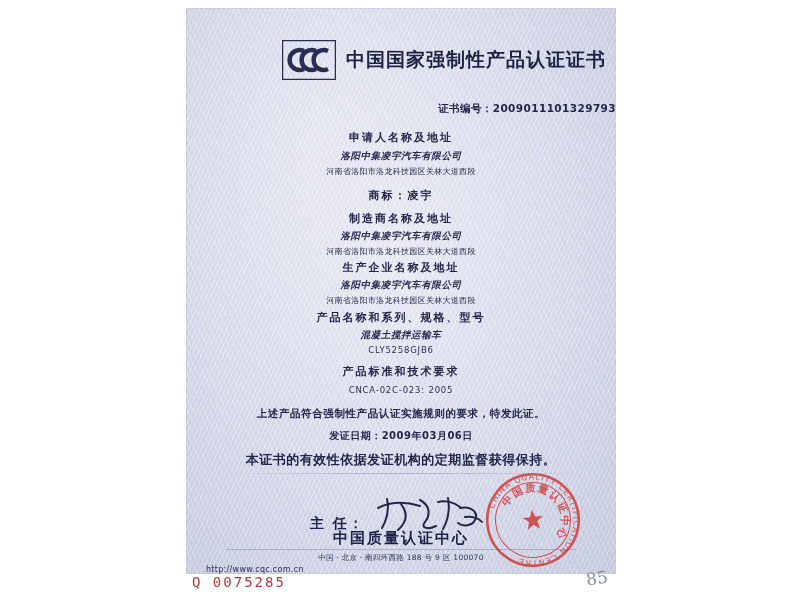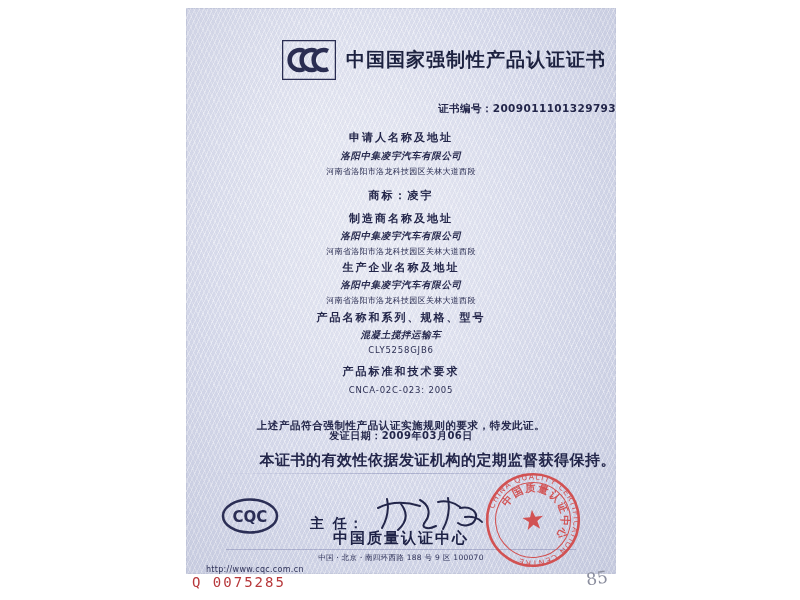--- a/index.html
+++ b/index.html
@@ -118,32 +118,30 @@
   }
   .model {
     font-size: 8.5px;
     letter-spacing: 0.8px;
     color: #2b2e52;
   }
   .statement {
     font-size: 10.5px;
     font-weight: 700;
     letter-spacing: 0.6px;
-    margin-top: 12px;
   }
   .issue-date {
     font-size: 10px;
     font-weight: 700;
     letter-spacing: 0.5px;
   }
   .validity {
-    font-size: 15px;
+    font-size: 13px;
     font-weight: 700;
     letter-spacing: 0.5px;
-    text-align: right;
   }
 
   
   .divider {
     position: absolute;
     left: 28px;
     top: 465px;
     width: 374px;
     height: 1px;
     background: linear-gradient(to right, rgba(120,126,170,0), rgba(110,116,165,0.45), rgba(120,126,170,0));
@@ -304,26 +302,20 @@
       <div class="line statement" style="top:399px">上述产品符合强制性产品认证实施规则的要求，特发此证。</div>
 
       <div class="line issue-date" style="top:421px">发证日期：2009年03月06日</div>
 
       <div class="line validity" style="top:443px">本证书的有效性依据发证机构的定期监督获得保持。</div>
 
       <div class="divider"></div>
 
       <div class="sig-row">
 
-        <div class="cqc-badge">
-          <svg viewBox="0 0 116 76" width="58" height="38" aria-hidden="true">
-            <ellipse cx="58" cy="38" rx="54" ry="33" fill="none" stroke="#2b2e55" stroke-width="5"></ellipse>
-            <text x="58" y="50" text-anchor="middle" font-family="DejaVu Sans, Liberation Sans, sans-serif" font-size="30" font-weight="bold" fill="#2b2e55">CQC</text>
-          </svg>
-        </div>
 
         <div class="director-label">主 任：</div>
 
         <div class="signature">
           <svg viewBox="0 0 230 92" width="115" height="46" aria-hidden="true">
             <g fill="none" stroke="#23264a" stroke-width="4" stroke-linecap="round" stroke-linejoin="round">
               <path d="M12 34 C40 20, 70 22, 96 30"></path>
               <path d="M30 16 C34 34, 30 56, 20 74"></path>
               <path d="M58 26 C72 44, 70 62, 52 78"></path>
               <path d="M96 18 C112 26, 120 44, 106 62 C96 74, 112 78, 128 70"></path>

